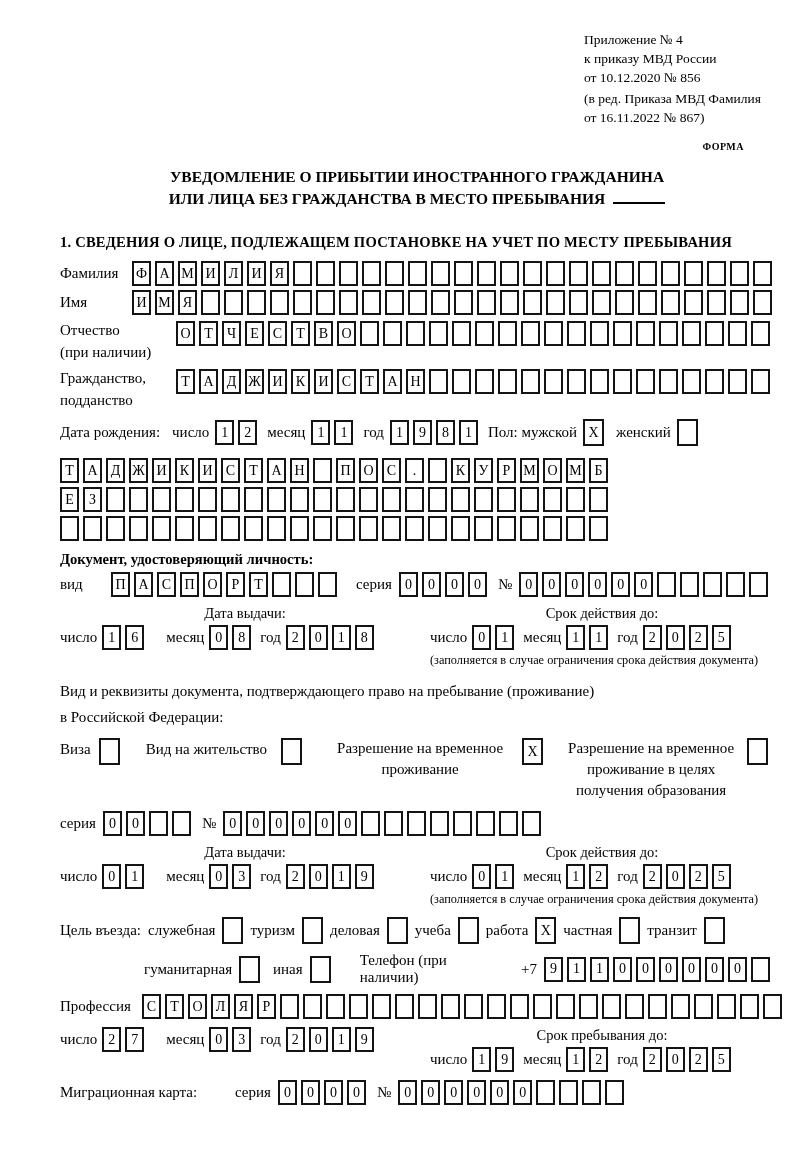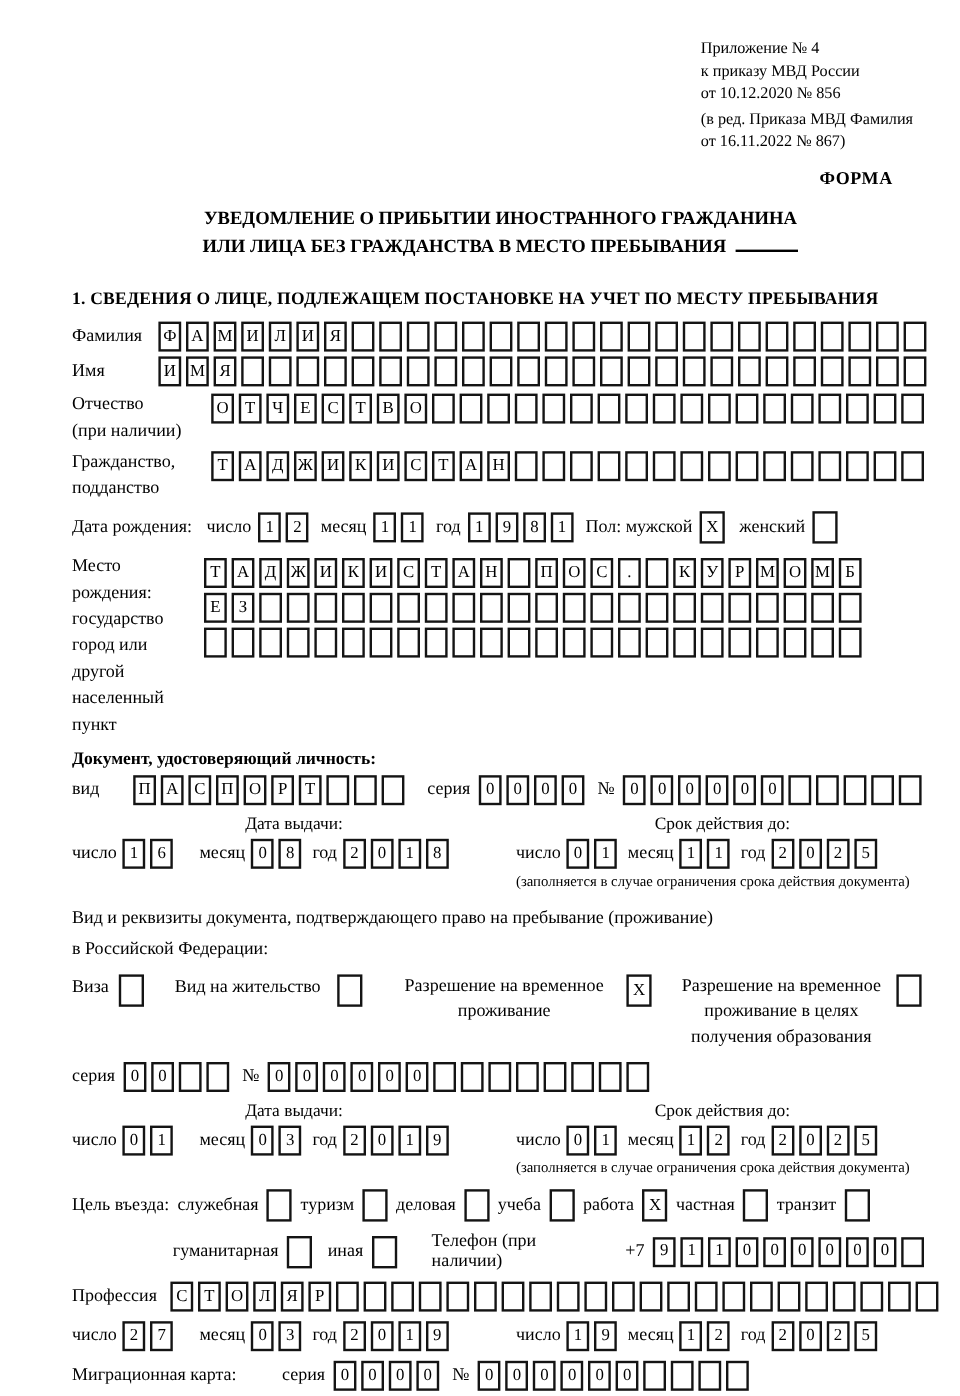--- a/index.html
+++ b/index.html
@@ -2,21 +2,21 @@
 <html><head>
 <meta charset="utf-8">
 <style>
   html,body{margin:0;padding:0;background:#ffffff;color:#000;}
   body{width:800px;height:1163px;font-family:"Liberation Serif","DejaVu Serif",serif;font-size:15px;}
   .page{box-sizing:border-box;width:800px;height:1163px;padding:30px 26px 0 60px;overflow:hidden;}
 
   
   .hdr{margin-left:auto;width:190px;font-size:13.5px;line-height:19px;}
   .hdr .note{margin-top:2px;}
-  .forma{text-align:right;font-weight:bold;font-size:15px;margin:14px 30px 0 0;letter-spacing:.5px;}
+  .forma{text-align:right;font-weight:bold;font-size:10px;margin:14px 30px 0 0;letter-spacing:.5px;}
 
   
   .title{text-align:center;font-weight:bold;font-size:15.5px;line-height:22px;margin-top:14px;}
   .blank{display:inline-block;width:52px;border-bottom:2px solid #000;height:14px;margin-left:8px;}
   .sec-heading{font-weight:bold;font-size:14.6px;margin-top:24px;letter-spacing:.2px;}
 
   
   .row{display:flex;align-items:center;margin-top:4px;}
   .boxes{display:flex;flex:none;}
   .cell{display:inline-flex;align-items:center;justify-content:center;flex:none;
@@ -233,26 +233,20 @@
         <span class="cell">8</span>
         <span class="cell">1</span>
       </div>
     <span class="lbl">Пол: мужской</span>
     <span class="checkbox">X</span>
     <span class="lbl" style="margin-left:6px;">женский</span>
     <span class="checkbox"></span>
   </div>
 
   <div class="row mt8" style="align-items:flex-start;">
-    <div class="lblcol w105">
-      <div>Место рождения:</div>
-      <div>государство</div>
-      <div>город или другой</div>
-      <div>населенный пункт</div>
-    </div>
     <div class="stack">
       <div class="boxes">
           <span class="cell">Т</span>
           <span class="cell">А</span>
           <span class="cell">Д</span>
           <span class="cell">Ж</span>
           <span class="cell">И</span>
           <span class="cell">К</span>
           <span class="cell">И</span>
           <span class="cell">С</span>
@@ -606,20 +600,21 @@
         <span>год</span>
         <div class="boxes">
             <span class="cell">2</span>
             <span class="cell">0</span>
             <span class="cell">1</span>
             <span class="cell">9</span>
           </div>
       </div>
     </div>
     <div class="dcol right">
+      <div class="dheading">Срок пребывания до:</div>
       <div class="dateline">
         <span>число</span>
         <div class="boxes">
             <span class="cell">1</span>
             <span class="cell">9</span>
           </div>
         <span>месяц</span>
         <div class="boxes">
             <span class="cell">1</span>
             <span class="cell">2</span>

